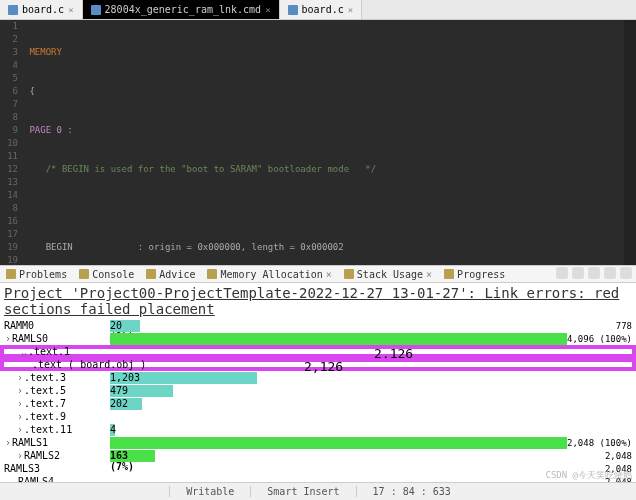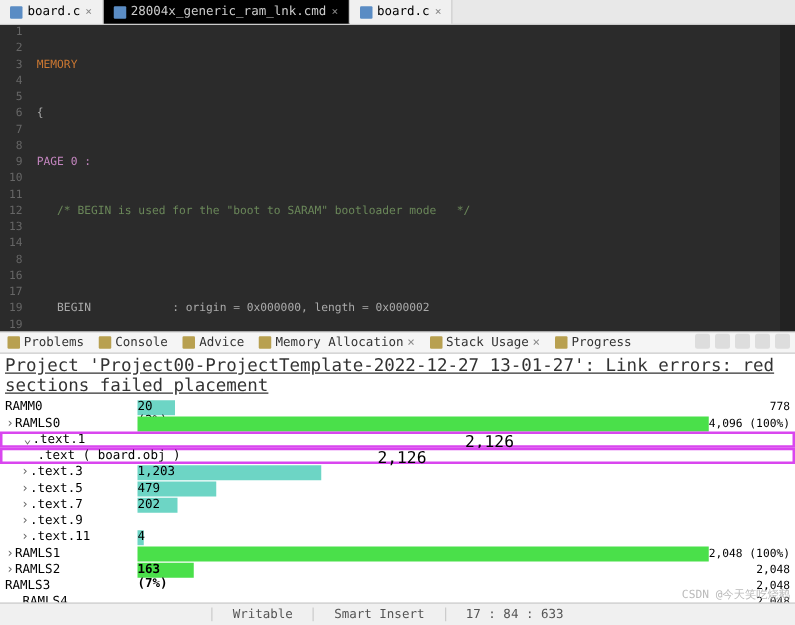--- a/index.html
+++ b/index.html
@@ -26,21 +26,21 @@
 .proj-title { padding: 2px 4px; font-size: 14px; color: #333; text-decoration: underline; }
 .tree { font-size: 10px; overflow: auto; height: 175px; }
 .row { display: flex; align-items: center; height: 13px; position: relative; }
 .row .label { width: 110px; padding-left: 4px; white-space: nowrap; }
 .row .bar-area { flex: 1; position: relative; height: 12px; }
 .row .bar { position: absolute; height: 12px; top: 0; left: 0; }
 .row .bar.green { background: #4ae04a; }
 .row .bar.teal { background: #6dd5c5; }
 .row .val { position: absolute; font-size: 13px; top: 0; }
 .row .right { margin-left: auto; padding-right: 4px; font-size: 9px; }
-.row.redbox { border: 2px solid #d946ef; }
+.row.redbox { border: 4px solid #d946ef; }
 .tw { display: inline-block; width: 8px; text-align: center; color: #666; }
 .statusbar { position: absolute; bottom: 0; left: 0; right: 0; height: 18px; background: #f0f0f0; border-top: 1px solid #ccc; display: flex; align-items: center; font-size: 10px; color: #555; margin-top: 12px; }
 .statusbar .cell { padding: 0 16px; border-left: 1px solid #ccc; }
 .watermark { position: absolute; bottom: 18px; right: 4px; font-size: 9px; color: #bbb; }
 </style>
 </head>
 <body>
 
 <div class="tabs">
   <div class="tab">
@@ -208,21 +208,21 @@
       </div>
     </div>
     <div class="row">
       <div class="label" style="padding-left: 4px;"><span class="tw">›</span>RAMLS1</div>
       <div class="bar-area">
         <div class="bar green" style="width: 100%;"></div>
       </div>
       <div class="right">2,048 (100%)</div>
     </div>
     <div class="row">
-      <div class="label" style="padding-left: 4px;"><span class="tw">›</span>RAMLS2</div>
+      <div class="label" style="padding-left: 16px;"><span class="tw">›</span>RAMLS2</div>
       <div class="bar-area">
         <div class="bar green" style="width: 9%; font-weight: bold;">163 (7%)</div>
       </div>
       <div class="right">2,048</div>
     </div>
     <div class="row">
       <div class="label" style="padding-left: 4px;">RAMLS3</div>
       <div class="bar-area"></div>
       <div class="right">2,048</div>
     </div>

